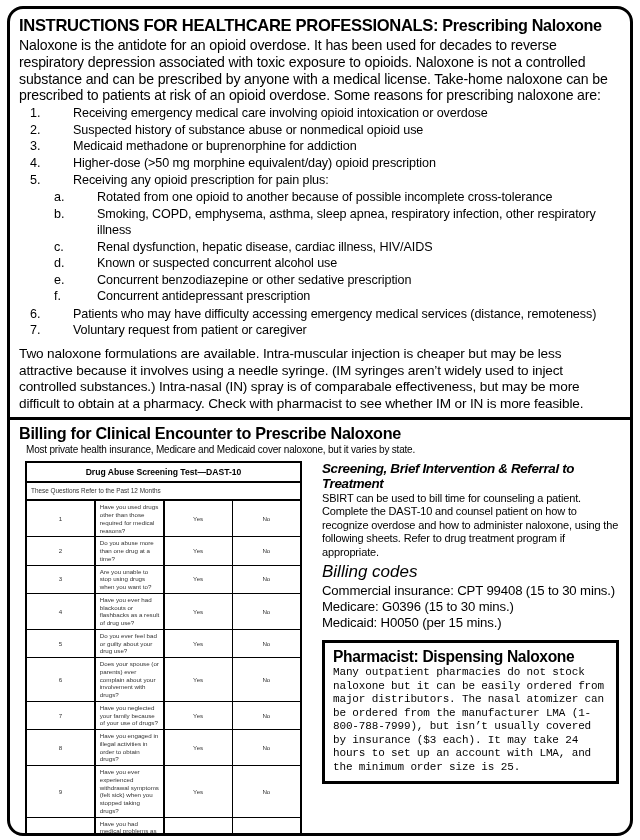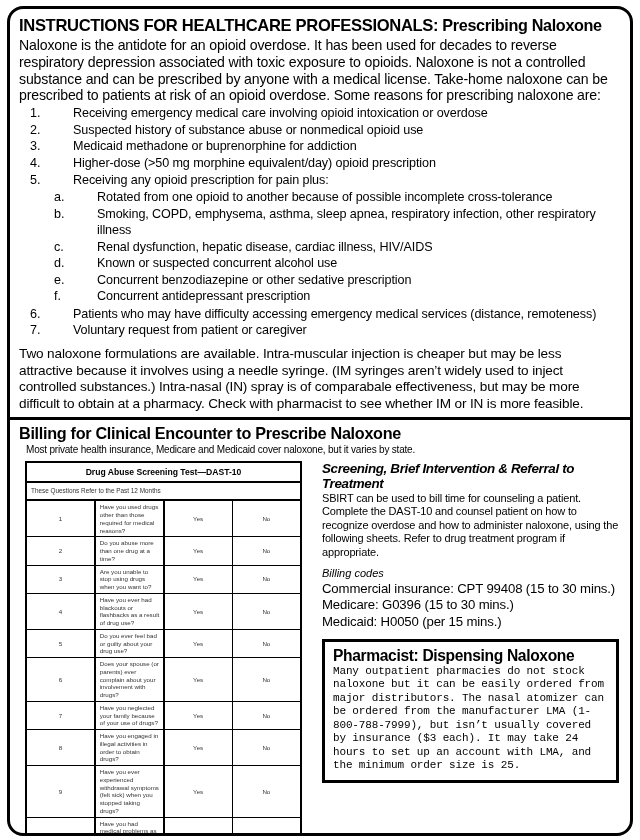--- a/index.html
+++ b/index.html
@@ -167,24 +167,24 @@
     font-style: italic;
     letter-spacing: -0.35px;
     line-height: 1.15;
   }
   .sbirt-body {
     font-size: 11px;
     line-height: 1.235;
     letter-spacing: -0.15px;
   }
   .billing-codes-head {
-    font-size: 11px;
+    font-size: 17px;
     font-style: italic;
     line-height: 1.25;
-    margin-top: 8px;
+    margin-top: 2px;
   }
   .billing-code-line {
     font-size: 13.2px;
     line-height: 1.23;
     letter-spacing: -0.15px;
   }
 
   .pharm-box {
     border: 3px solid #000;
     margin-top: 9px;

